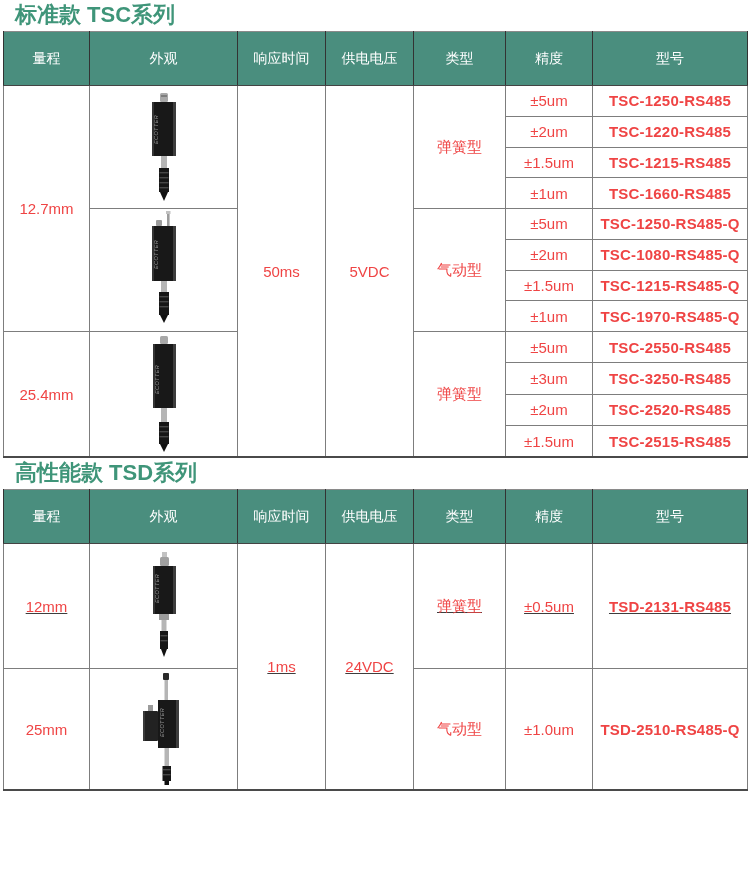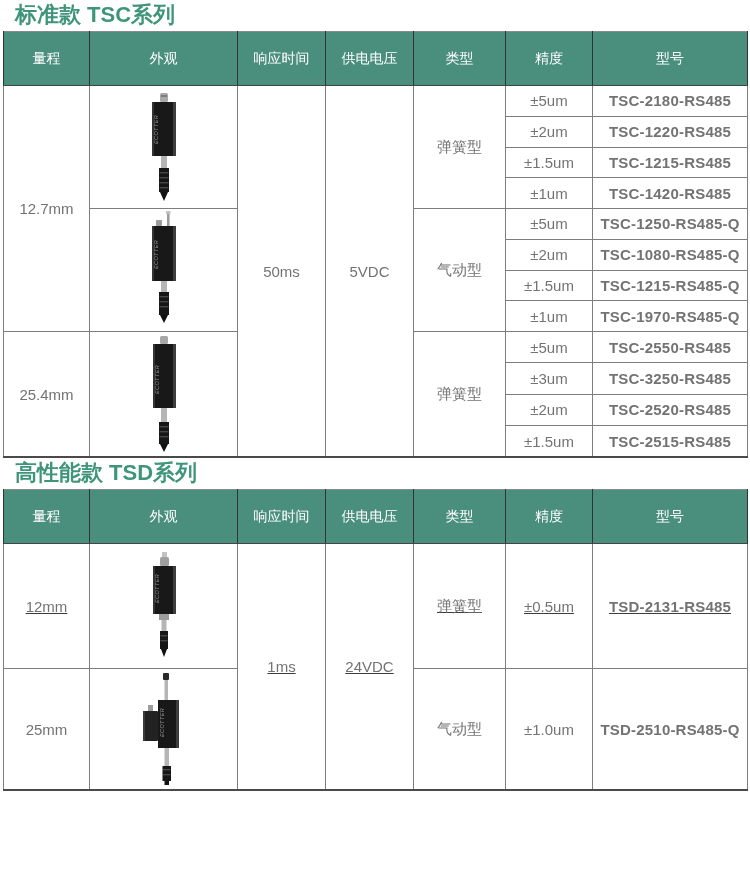--- a/index.html
+++ b/index.html
@@ -26,21 +26,21 @@
   table.spec-table thead tr { height: 54px; }
   table.spec-table th {
     background: #4a8e7e; color: #ffffff; font-weight: normal;
     font-size: 14px; text-align: center; vertical-align: middle;
     border-left: 1px solid #333333; border-right: 1px solid #333333;
     border-bottom: 1px solid #444444;
   }
   table.spec-table td {
     border: 1px solid #7d7d7d;
     text-align: center; vertical-align: middle;
-    font-size: 15px; color: #737373; background: #ffffff;
+    font-size: 15px; color: #ef4444; background: #ffffff;
     padding: 0;
   }
   .t1 tbody tr { height: 30.75px; }
   .t2 tbody tr.row-a { height: 125px; text-decoration: underline; }
   .t2 tbody tr.row-b { height: 121px; }
 
   td.accuracy-cell { font-size: 14px; color: #3a3a3a; }
   td.model-cell { font-weight: bold; color: #2b3990; font-size: 15px; letter-spacing: 0.2px; }
   td.appearance-cell { vertical-align: middle; }
   td.appearance-cell svg { display: block; margin: 2px auto; }
@@ -91,33 +91,33 @@
             <rect x="27.5" y="89" width="9" height="1.4" fill="#474747"></rect>
             <rect x="27.5" y="94" width="9" height="1.4" fill="#474747"></rect>
             <rect x="27.5" y="99" width="9" height="1.4" fill="#474747"></rect>
             <polygon points="28,104 36,104 32,113" fill="#111111"></polygon>
           </svg>
         </td>
         <td rowspan="12">50ms</td>
         <td rowspan="12">5VDC</td>
         <td rowspan="4">弹簧型</td>
         <td class="accuracy-cell">±5um</td>
-        <td class="model-cell">TSC-2180-RS485</td>
+        <td class="model-cell">TSC-1250-RS485</td>
       </tr>
       <tr>
         <td class="accuracy-cell">±2um</td>
         <td class="model-cell">TSC-1220-RS485</td>
       </tr>
       <tr>
         <td class="accuracy-cell">±1.5um</td>
         <td class="model-cell">TSC-1215-RS485</td>
       </tr>
       <tr>
         <td class="accuracy-cell">±1um</td>
-        <td class="model-cell">TSC-1420-RS485</td>
+        <td class="model-cell">TSC-1660-RS485</td>
       </tr>
       <tr>
         <td rowspan="4" class="appearance-cell">
 
           <svg width="64" height="118" viewBox="0 0 64 118">
             <rect x="35" y="0" width="2.6" height="15" fill="#9c9c9c"></rect>
             <rect x="34" y="0" width="4.5" height="3" fill="#c2c2c2"></rect>
             <rect x="24" y="9" width="6" height="6" rx="1" fill="#9c9c9c"></rect>
             <rect x="20" y="15" width="24" height="55" fill="#181818"></rect>
             <rect x="41" y="15" width="3" height="55" fill="#3d3d3d"></rect>

